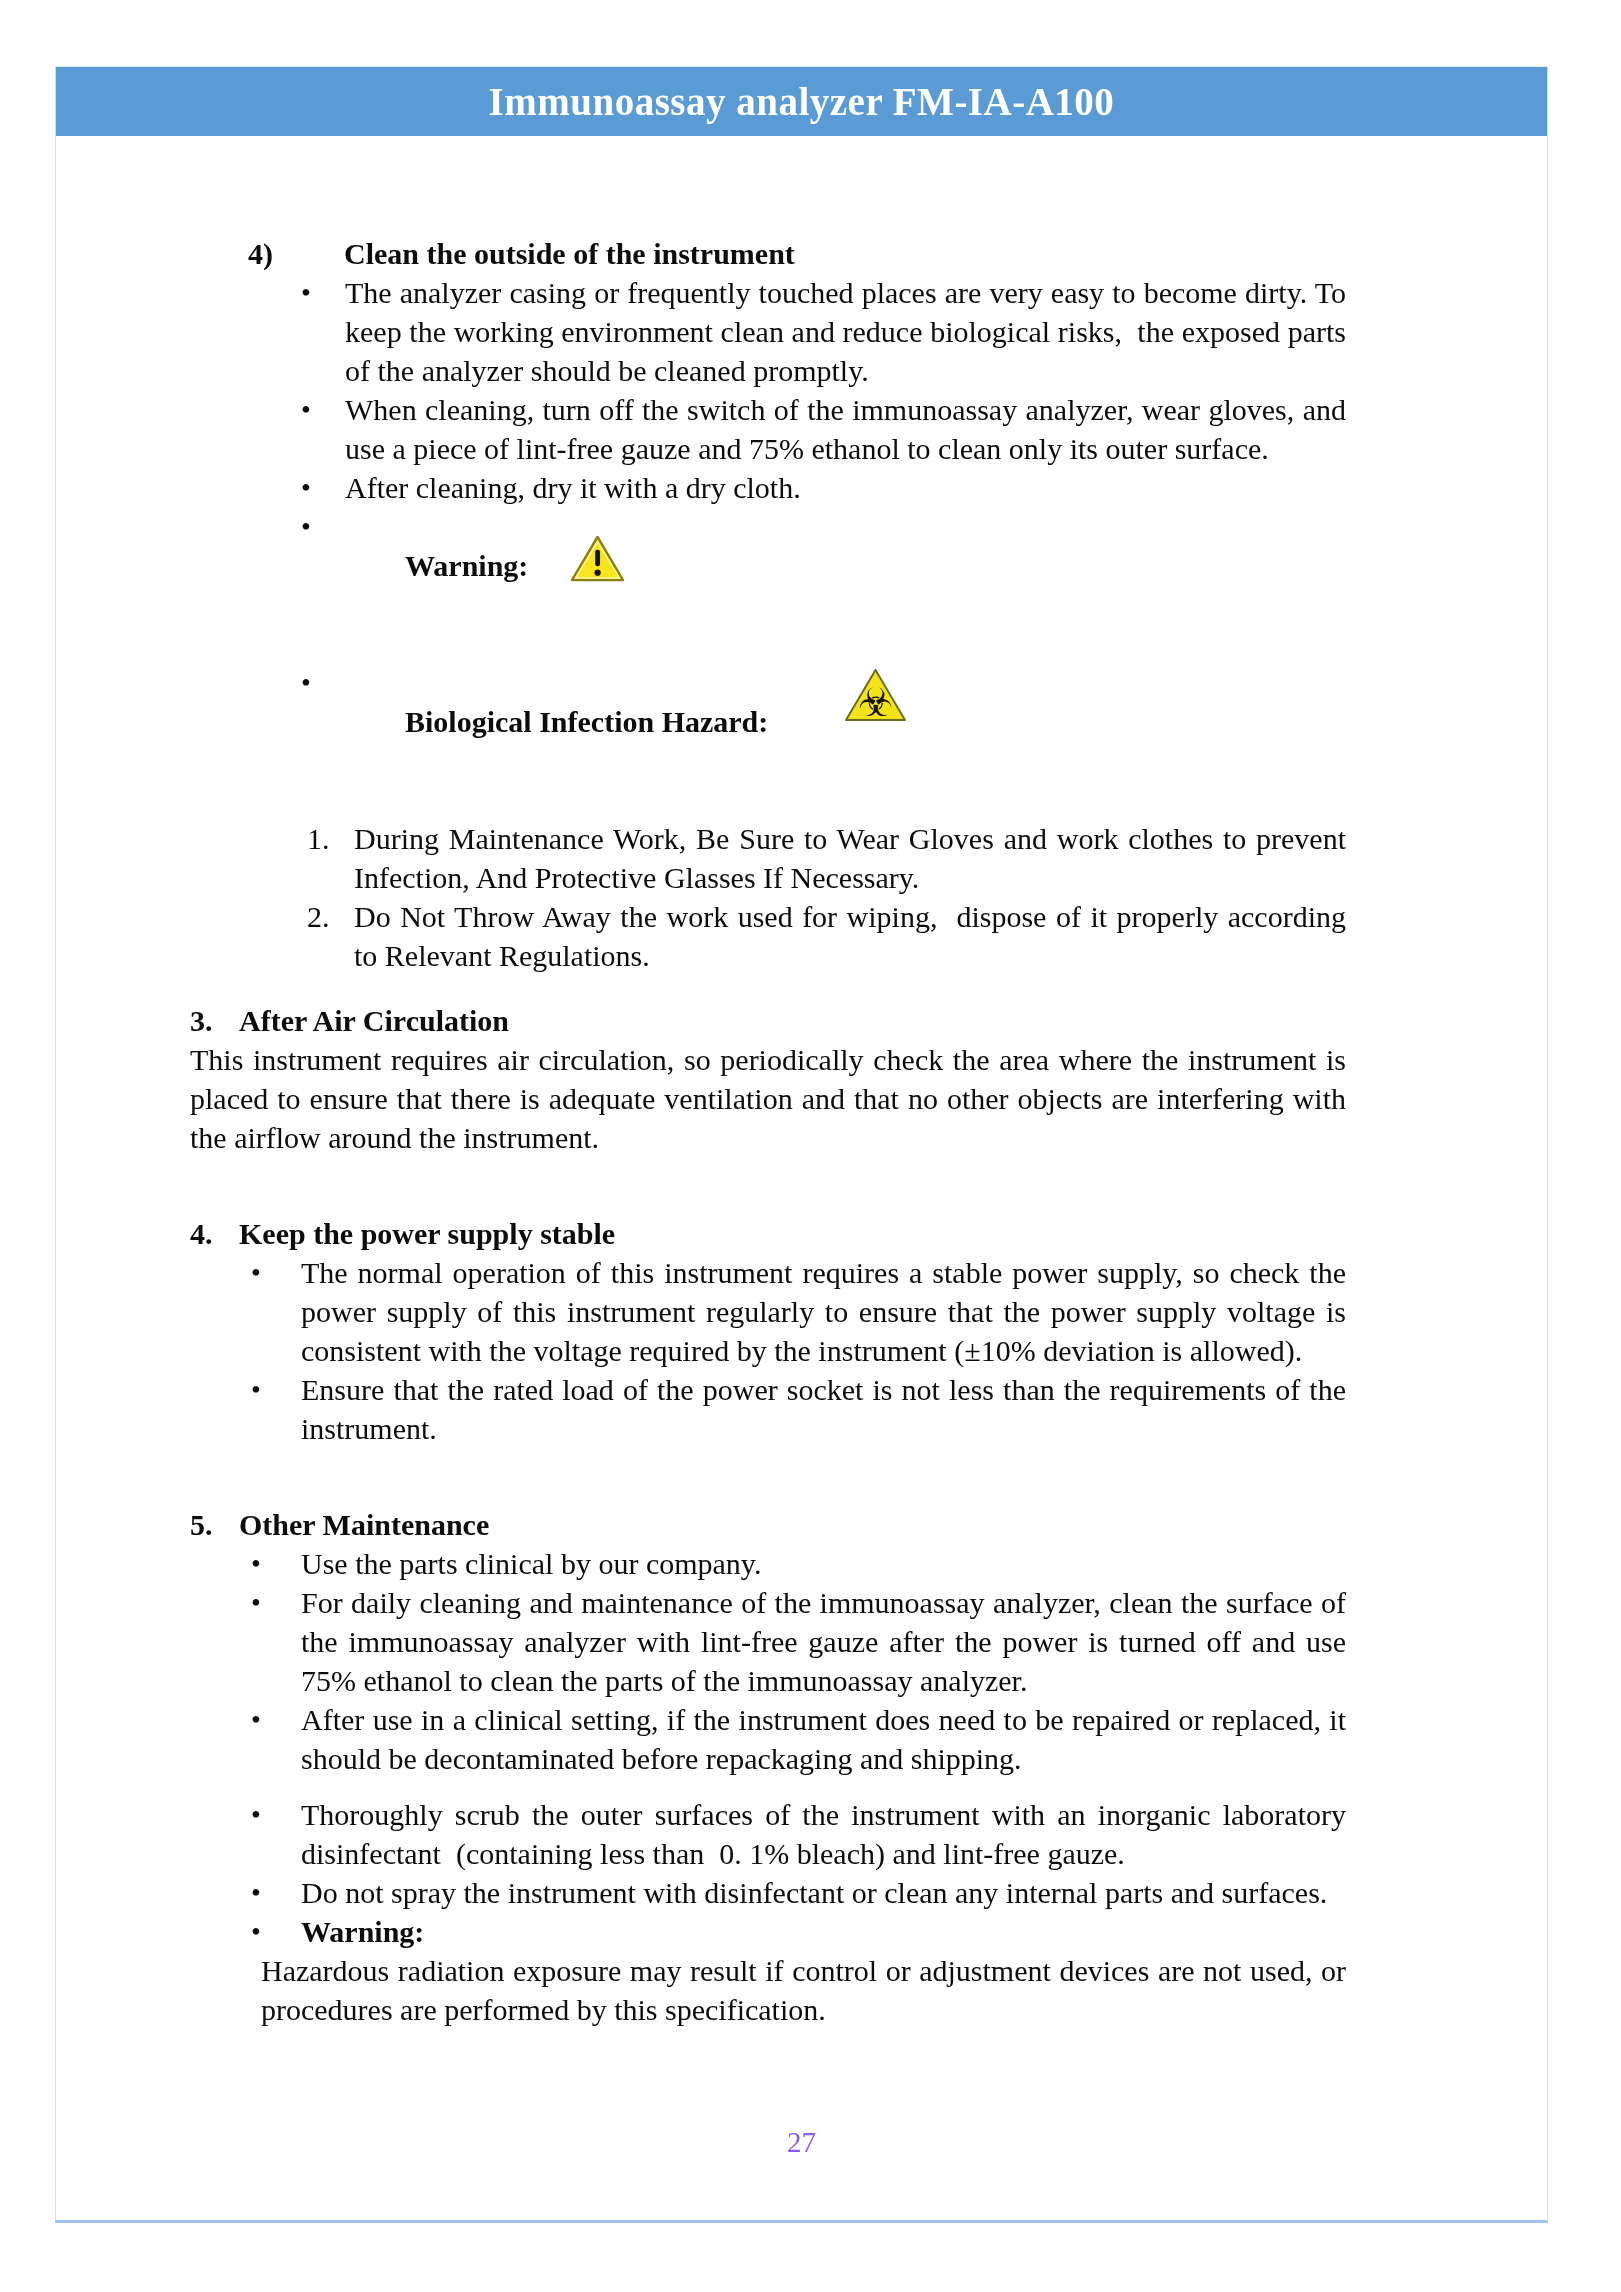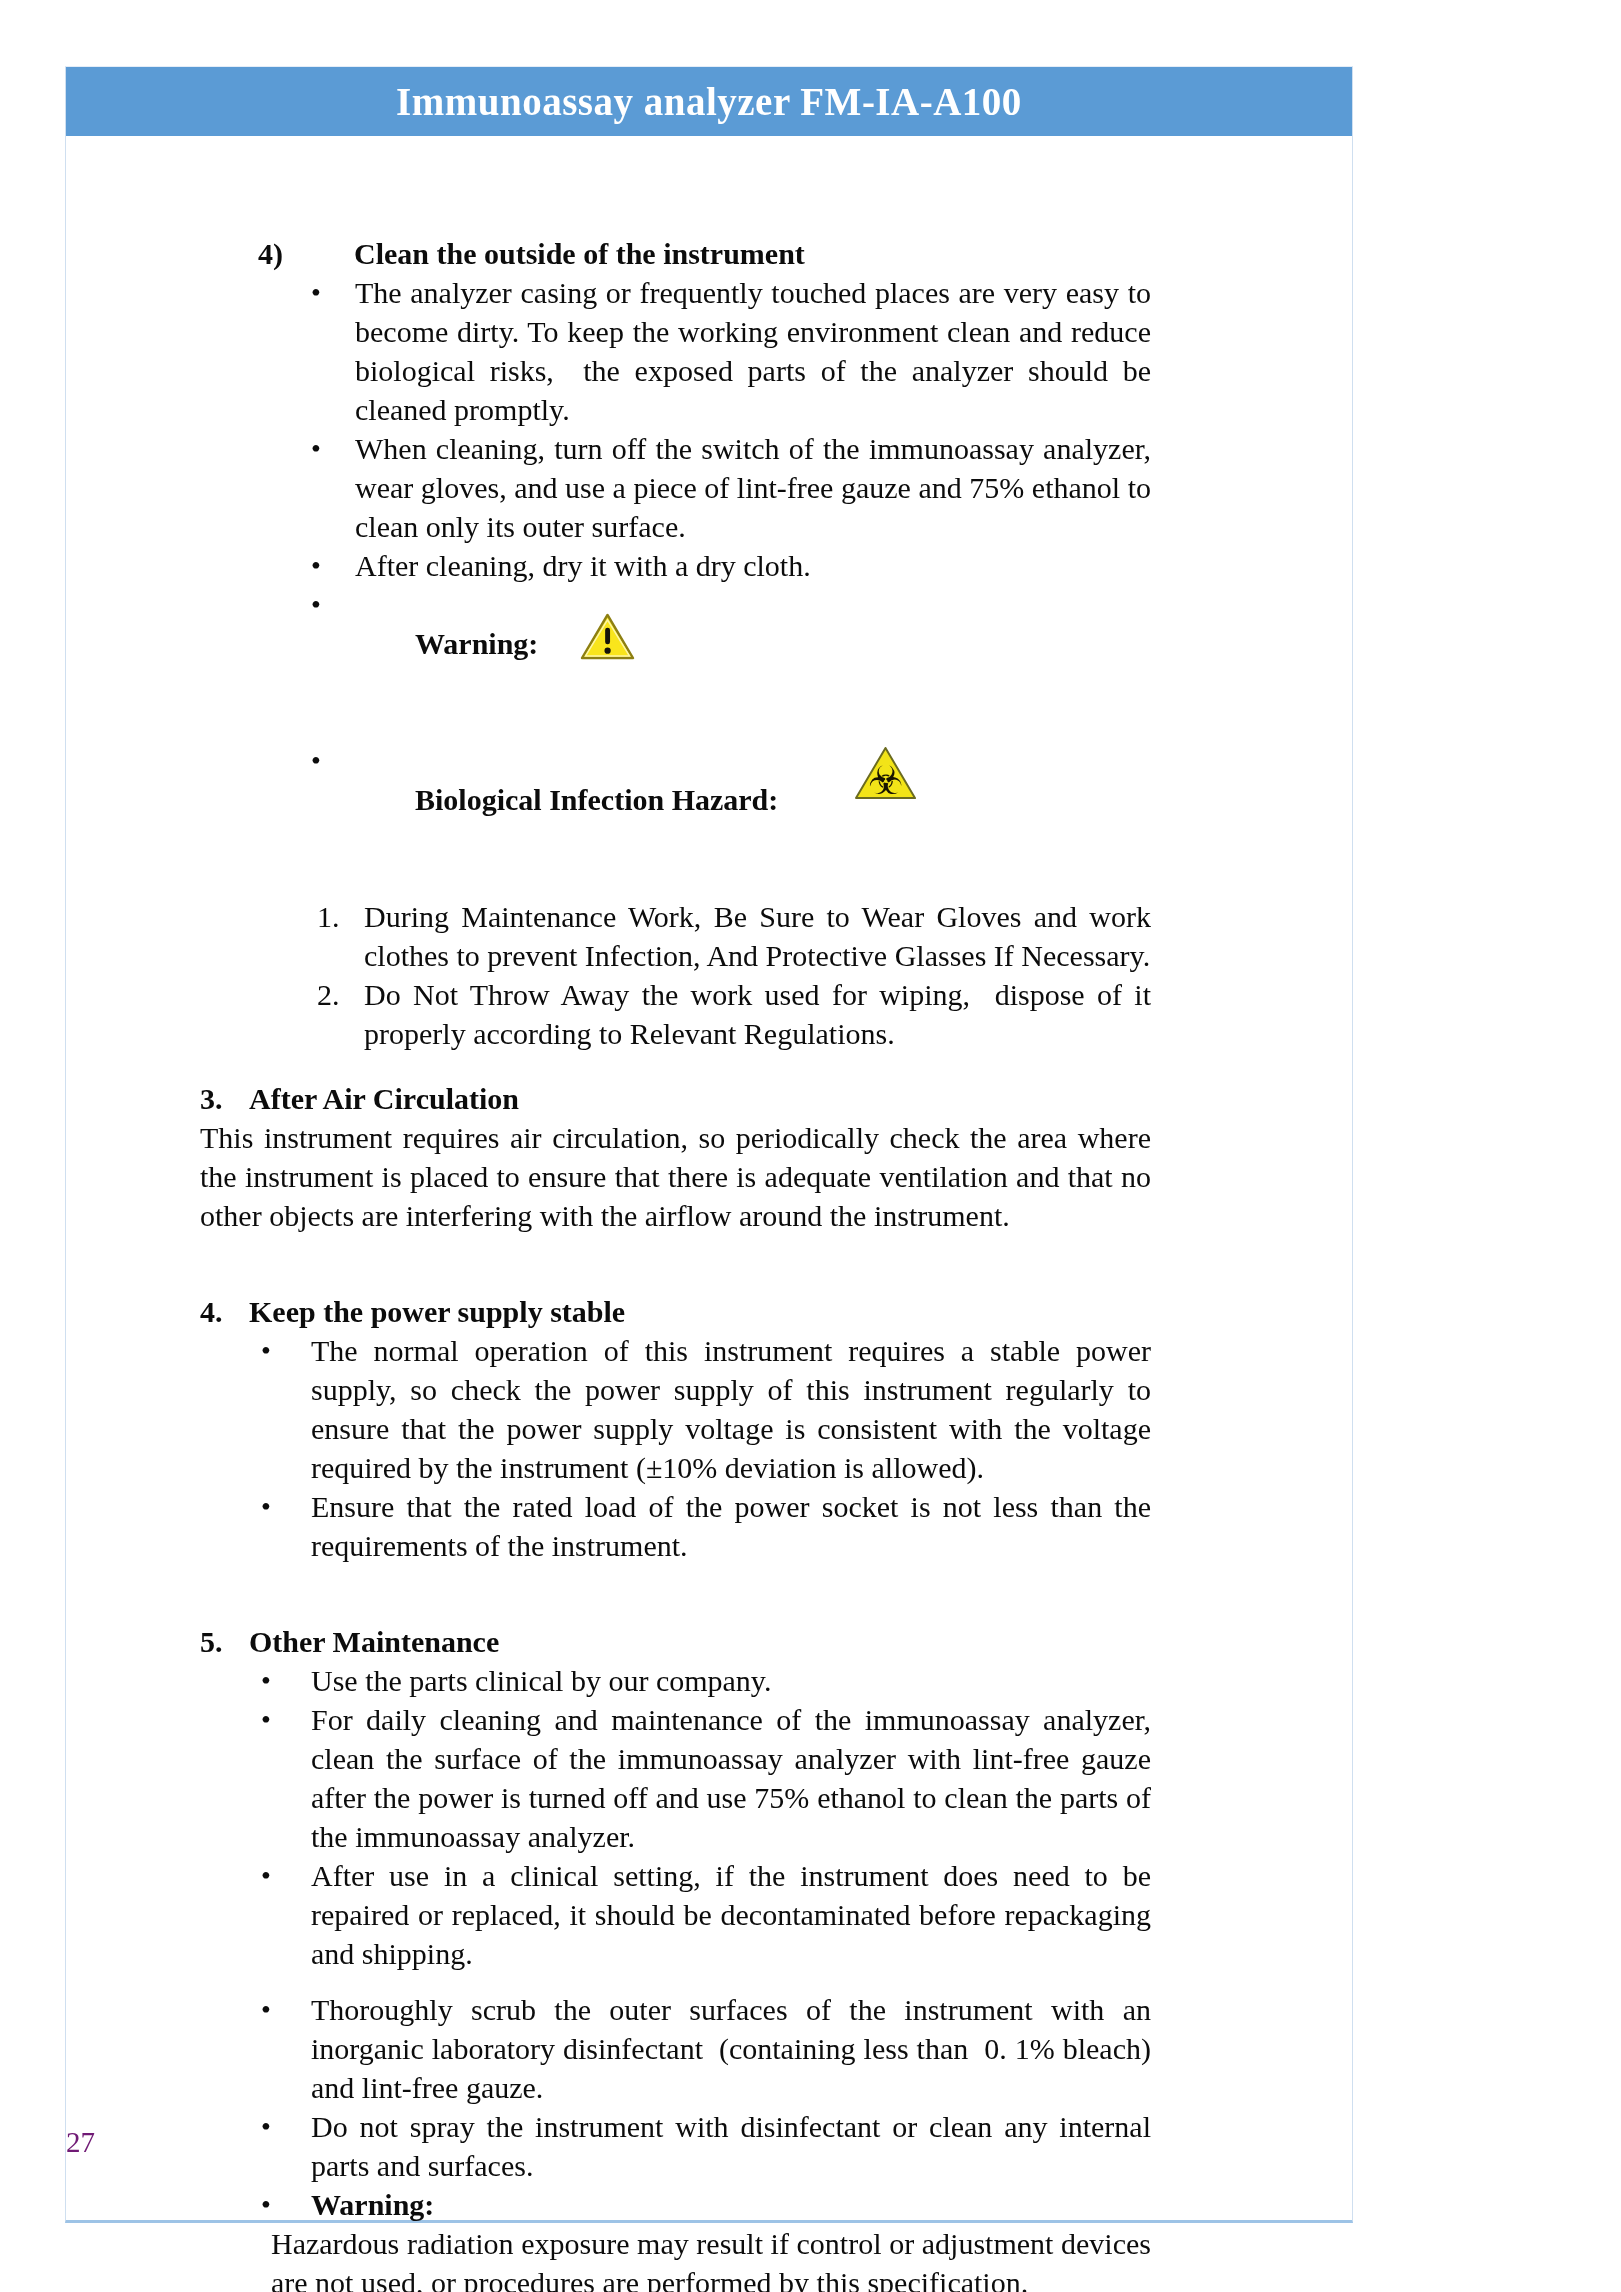--- a/index.html
+++ b/index.html
@@ -6,22 +6,22 @@
   body {
     width: 1621px; height: 2293px;
     background: #ffffff;
     font-family: "Liberation Serif", "DejaVu Serif", serif;
     color: #0c0c0c;
     position: relative;
     overflow: hidden;
   }
   .page-frame {
     position: absolute;
-    left: 65px; top: 66px;
-    width: 1288px; height: 2157px;
+    left: 55px; top: 66px;
+    width: 1493px; height: 2157px;
     border-left: 1px solid #cfdff0;
     border-right: 1px solid #cfdff0;
     border-top: 1px solid #e4edf8;
     border-bottom: 3.9px solid #9dc3e6;
     box-sizing: border-box;
     background: #ffffff;
   }
   .header-bar {
     width: 100%; height: 69px;
     background: #5b9bd5;
@@ -68,22 +68,23 @@
   .bold { font-weight: bold; }
   .rel { position: relative; }
 
   .warning-icon-abs { position: absolute; left: 149px; top: -11.8px; }
   .biohazard-icon-abs { position: absolute; left: 423px; top: -35px; }
 
   .page-number {
     position: absolute;
     left: 0; right: 0;
     bottom: 61px;
+    text-align: center;
     font-size: 29px;
-    color: #701a75;
+    color: #8b5cf6;
   }
 </style>
 </head>
 <body>
 
 <div class="page-frame">
 
   <div class="header-bar">
     <div class="header-title">Immunoassay analyzer FM-IA-A100</div>
   </div>

